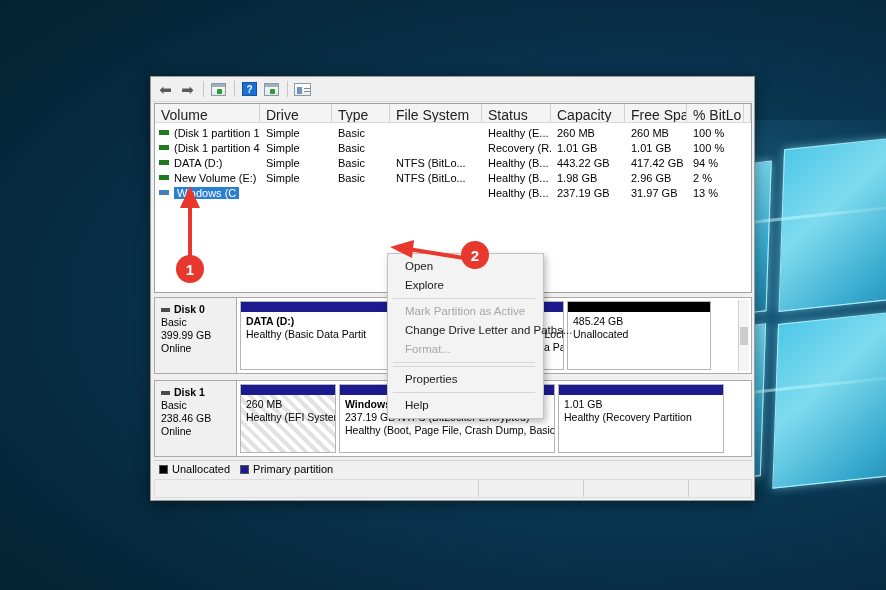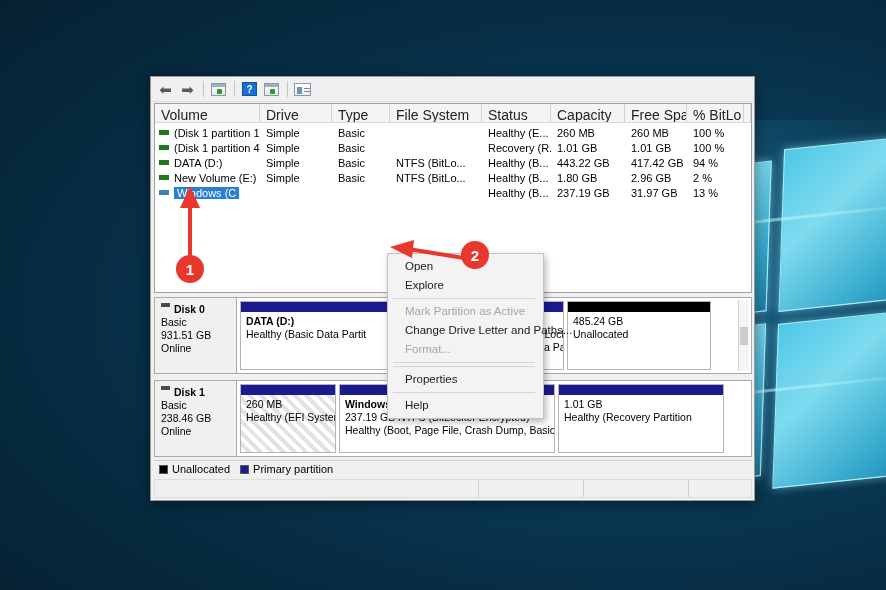--- a/index.html
+++ b/index.html
@@ -176,21 +176,21 @@
   }
   .disk-info {
     width: 82px;
     flex: 0 0 82px;
     border-right: 1px solid #a9a9a9;
     background: #f0f0f0;
     padding: 5px 0 0 6px;
     font-size: 10.5px;
     line-height: 13px;
   }
-  .disk-info .dtitle { font-weight: bold; display: flex; }
+  .disk-info .dtitle { font-weight: bold; display: flex; align-items: center; }
   .disk-info .dtitle .dsw {
     width: 9px; height: 4px; background: #4a4a4a; margin-right: 4px;
   }
   .parts { display: flex; flex: 1; padding: 3px; gap: 3px; overflow: hidden; }
   .part {
     border: 1px solid #b4b4b4;
     background: #fff;
     position: relative;
     padding: 13px 4px 0 5px;
     font-size: 10.5px;
@@ -389,21 +389,21 @@
 
       <div class="vrow">
         <div class="vc vol-cell" style="width:105px">
           <span class="vol-swatch"></span>
           <span class="vol-label">New Volume (E:)</span>
         </div>
         <div class="vc" style="width:72px">Simple</div>
         <div class="vc" style="width:58px">Basic</div>
         <div class="vc" style="width:92px">NTFS (BitLo...</div>
         <div class="vc" style="width:69px">Healthy (B...</div>
-        <div class="vc" style="width:74px">1.80 GB</div>
+        <div class="vc" style="width:74px">1.98 GB</div>
         <div class="vc" style="width:62px">2.96 GB</div>
         <div class="vc" style="width:57px">2 %</div>
       </div>
 
       <div class="vrow selected">
         <div class="vc vol-cell" style="width:105px">
           <span class="vol-swatch"></span>
           <span class="vol-label">Windows (C</span>
         </div>
         <div class="vc" style="width:72px"></div>
@@ -418,21 +418,21 @@
 
     <div id="graph-area">
 
       <div class="disk-panel">
         <div class="disk-info">
           <div class="dtitle">
             <span class="dsw"></span>
             <span>Disk 0</span>
           </div>
           <div>Basic</div>
-          <div>931.51 GB</div>
+          <div>399.99 GB</div>
           <div>Online</div>
         </div>
         <div class="parts">
           <div class="part" style="width:208px">
             <div class="cap cap-primary"></div>
             <div class="pname">DATA  (D:)</div>
             <div>Healthy (Basic Data Partit</div>
           </div>
           <div class="part" style="width:113px">
             <div class="cap cap-primary"></div>

